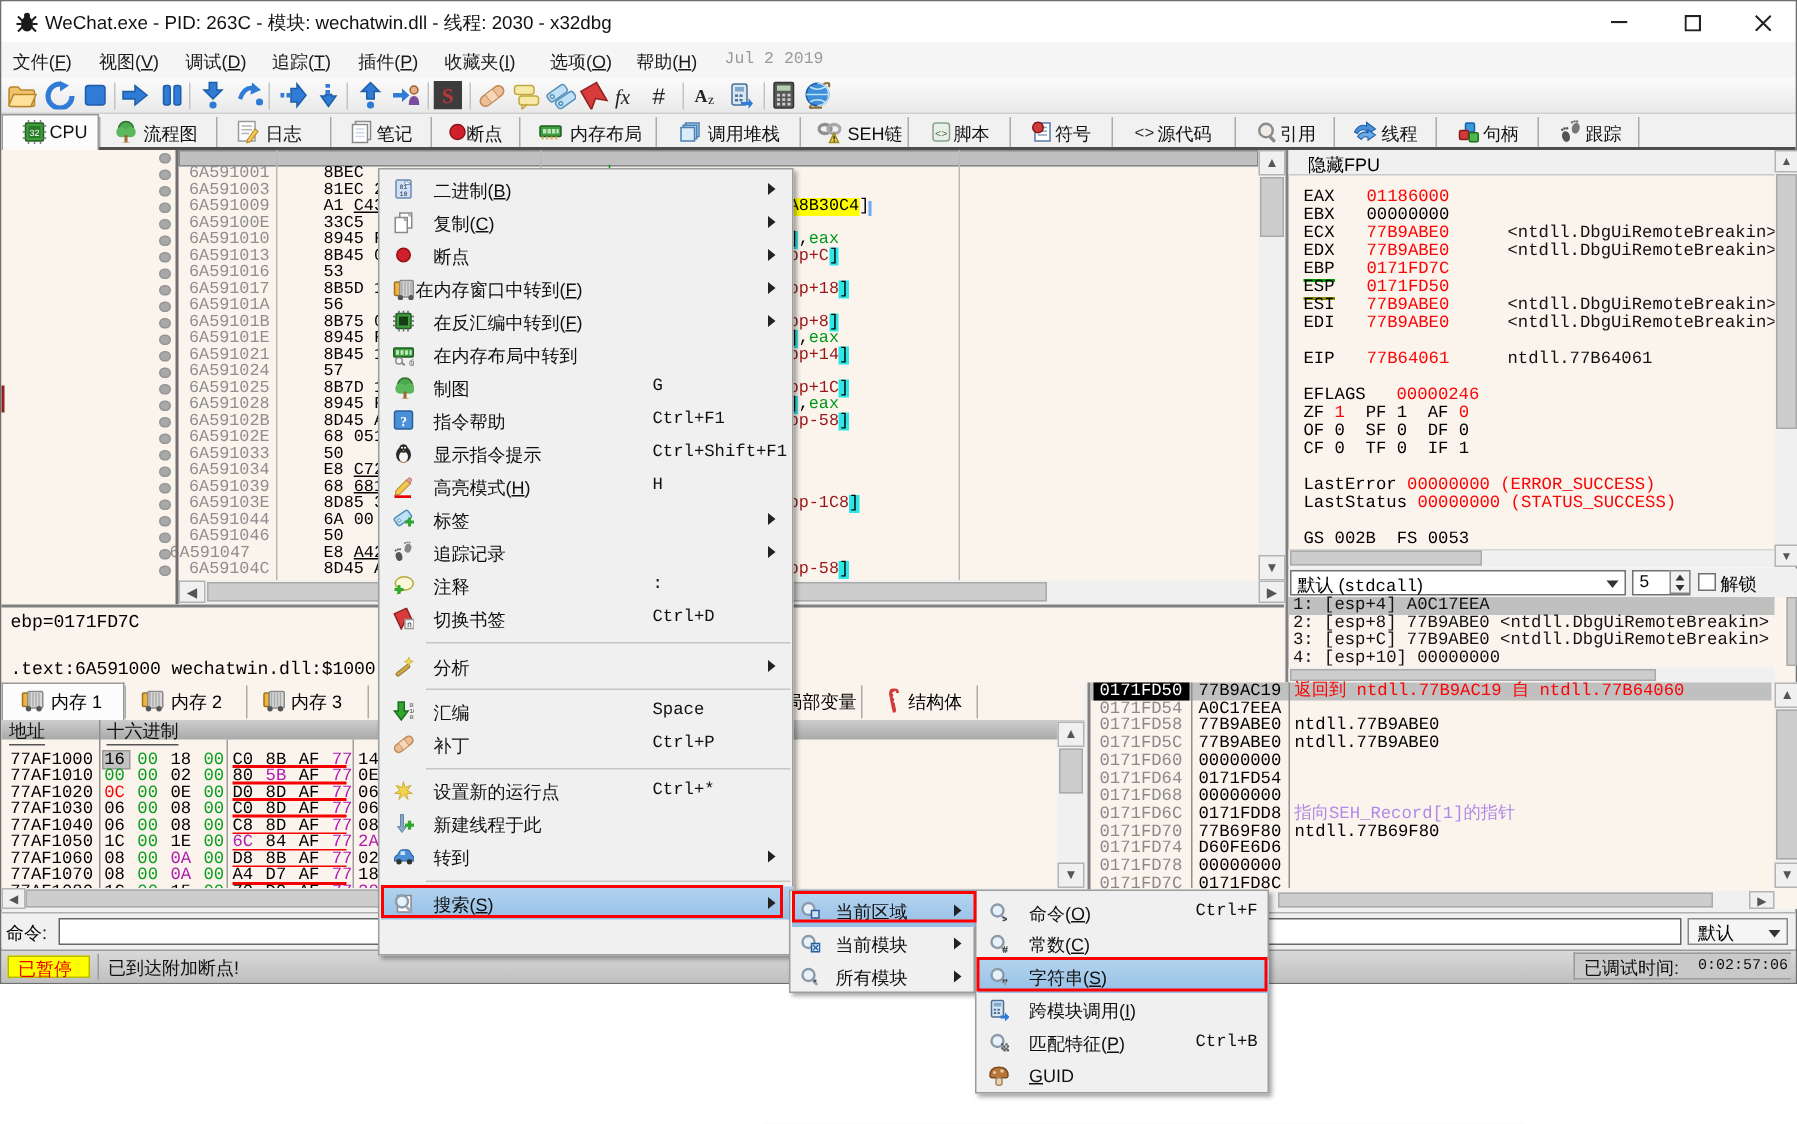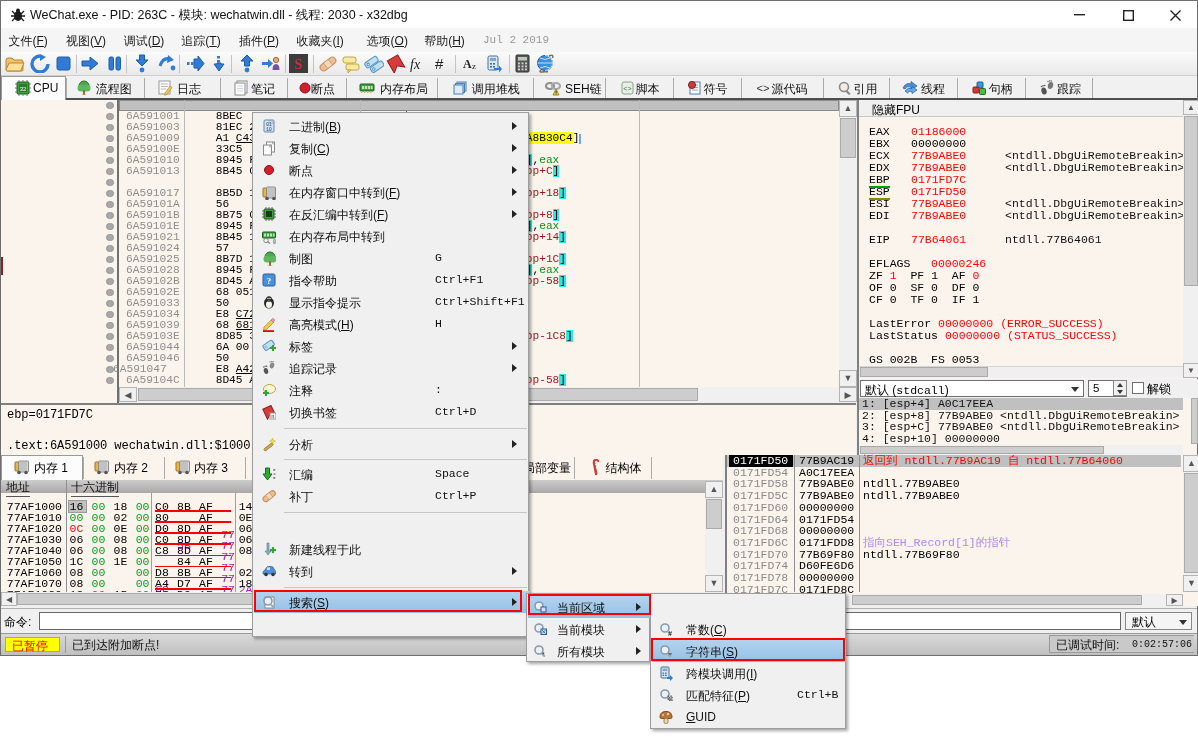--- a/index.html
+++ b/index.html
@@ -37,21 +37,21 @@
 
 .regs{position:absolute;left:857px;top:100px;width:340px;height:355px;background:#fbf4ec;border-left:2px solid #808080;}
 .fpubar{position:absolute;left:0;top:0;width:340px;height:17px;background:#f0f0f0;border-bottom:1px solid #c9c9c9;font-size:12px;}
 .rrow{position:absolute;font-size:11.5px;line-height:12px;white-space:pre;font-family:"Liberation Mono",monospace;}
 .red{color:#fa0505;}
 
 .dock{position:absolute;left:1px;top:455px;width:722px;height:151px;background:#fbf4ec;}
 .dumphdr{position:absolute;left:0;top:25px;width:722px;height:13px;background:linear-gradient(#cdcdcd,#a9a9a9);font-size:12px;color:#101010;}
 .dumprow{position:absolute;font-size:11.5px;line-height:11px;white-space:pre;font-family:"Liberation Mono",monospace;color:#000;}
 .dbyte{font-size:11.5px;line-height:11px;}
-.grn{color:#0b9e20;}.vio{color:#b11ab1;margin-top:28px;}.redb{color:#fa0505;}
+.grn{color:#0b9e20;}.vio{color:#b11ab1;}.redb{color:#fa0505;}
 .ul4{position:absolute;height:1.9px;background:#f40000;}
 .stack{position:absolute;left:725px;top:455px;width:473px;height:151px;background:#fbf4ec;border-left:2px solid #808080;}
 .srow{position:absolute;font-size:11.5px;line-height:11.7px;white-space:pre;font-family:"Liberation Mono",monospace;}
 .cmdrow{position:absolute;left:1px;top:608px;width:1196px;height:24px;background:#f0f0f0;border-top:1px solid #b0b0b0;}
 .statusbar{position:absolute;left:1px;top:633px;width:1196px;height:22px;background:linear-gradient(#d9d9d9,#bfbfbf);border-top:1px solid #9a9a9a;}
 
 .menu{position:absolute;background:#f0f0f0;border:1px solid #9d9d9d;box-shadow:2px 2px 3px rgba(0,0,0,0.35);z-index:10;}
 .mrow{position:absolute;left:1px;height:22px;font-size:12px;color:#101010;}
 .mrow .lbl{position:absolute;top:4px;}
 .mrow .sc{position:absolute;top:4px;font-family:"Liberation Mono",monospace;font-size:11.5px;}
@@ -359,20 +359,21 @@
 <div class="drow mono" style="top:22px"><span class="abs addr" style="left:125px;top:0">6A591003</span><span class="abs" style="left:214.7px;top:0">81EC 28010000</span><span class="abs" style="left:370.3px;top:0"><span class="mn">sub</span> <span class="rg">esp</span>,<span class="mm">128</span></span></div>
 <div class="dot" style="top:34.5px"></div>
 <div class="drow mono" style="top:33px"><span class="abs addr" style="left:125px;top:0">6A591009</span><span class="abs" style="left:214.7px;top:0">A1 <u>C4308B6A</u></span><span class="abs" style="left:370.3px;top:0"><span class="mn">mov</span> <span class="rg">eax</span>,<span class="mm">dword ptr ds:[</span><span class="yl">6A8B30C4</span>]</span></div>
 <div class="dot" style="top:45.5px"></div>
 <div class="drow mono" style="top:44px"><span class="abs addr" style="left:125px;top:0">6A59100E</span><span class="abs" style="left:214.7px;top:0">33C5</span><span class="abs" style="left:370.3px;top:0"><span class="mn">xor</span> <span class="rg">eax</span>,<span class="rg">ebp</span></span></div>
 <div class="dot" style="top:56.5px"></div>
 <div class="drow mono" style="top:55px"><span class="abs addr" style="left:125px;top:0">6A591010</span><span class="abs" style="left:214.7px;top:0">8945 FC</span><span class="abs" style="left:370.3px;top:0"><span class="mn">mov</span> <span class="mm">dword ptr ss:[ebp-4</span><span class="cy">]</span>,<span class="rg">eax</span></span></div>
 <div class="dot" style="top:67.5px"></div>
 <div class="drow mono" style="top:66px"><span class="abs addr" style="left:125px;top:0">6A591013</span><span class="abs" style="left:214.7px;top:0">8B45 0C</span><span class="abs" style="left:370.3px;top:0"><span class="mn">mov</span> <span class="rg">eax</span>,<span class="mm">dword ptr ss:[ebp+C</span><span class="cy">]</span></span></div>
 <div class="dot" style="top:78.5px"></div>
+<div class="drow mono" style="top:77px"><span class="abs addr" style="left:125px;top:0">6A591016</span><span class="abs" style="left:214.7px;top:0">53</span><span class="abs" style="left:370.3px;top:0"><span class="mn">push</span> <span class="rg">ebx</span></span></div>
 <div class="dot" style="top:89.5px"></div>
 <div class="drow mono" style="top:88px"><span class="abs addr" style="left:125px;top:0">6A591017</span><span class="abs" style="left:214.7px;top:0">8B5D 18</span><span class="abs" style="left:370.3px;top:0"><span class="mn">mov</span> <span class="rg">ebx</span>,<span class="mm">dword ptr ss:[ebp+18</span><span class="cy">]</span></span></div>
 <div class="dot" style="top:100.5px"></div>
 <div class="drow mono" style="top:99px"><span class="abs addr" style="left:125px;top:0">6A59101A</span><span class="abs" style="left:214.7px;top:0">56</span><span class="abs" style="left:370.3px;top:0"><span class="mn">push</span> <span class="rg">esi</span></span></div>
 <div class="dot" style="top:111.5px"></div>
 <div class="drow mono" style="top:110px"><span class="abs addr" style="left:125px;top:0">6A59101B</span><span class="abs" style="left:214.7px;top:0">8B75 08</span><span class="abs" style="left:370.3px;top:0"><span class="mn">mov</span> <span class="rg">esi</span>,<span class="mm">dword ptr ss:[ebp+8</span><span class="cy">]</span></span></div>
 <div class="dot" style="top:122.5px"></div>
 <div class="drow mono" style="top:121px"><span class="abs addr" style="left:125px;top:0">6A59101E</span><span class="abs" style="left:214.7px;top:0">8945 F8</span><span class="abs" style="left:370.3px;top:0"><span class="mn">mov</span> <span class="mm">dword ptr ss:[ebp-8</span><span class="cy">]</span>,<span class="rg">eax</span></span></div>
 <div class="dot" style="top:133.5px"></div>
 <div class="drow mono" style="top:132px"><span class="abs addr" style="left:125px;top:0">6A591021</span><span class="abs" style="left:214.7px;top:0">8B45 14</span><span class="abs" style="left:370.3px;top:0"><span class="mn">mov</span> <span class="rg">eax</span>,<span class="mm">dword ptr ss:[ebp+14</span><span class="cy">]</span></span></div>
@@ -735,21 +736,21 @@
 <span class="marrow" style="left:258px"></span>
 </div>
 <div class="mrow" style="top:68px;width:275px">
 <span class="micon" style="left:8px"><svg width="14" height="15" viewBox="0 0 14 15" style="">
           <rect x="1" y="3" width="3.5" height="9" rx="0.8" fill="#f2b33a" stroke="#9a7420"></rect>
           <rect x="4.5" y="2" width="9" height="11" rx="1" fill="#d9d9d9" stroke="#8a8a8a"></rect>
           <path d="M6 3 L6 12 M8 3 L8 12 M10 3 L10 12 M12 3 L12 12" stroke="#aaa"></path>
           <circle cx="5" cy="13.5" r="1.8" fill="#555"></circle>
           <circle cx="12" cy="13.5" r="1.8" fill="#555"></circle>
         </svg></span>
-<span class="lbl" style="left:35px">在内存窗口中转到(<u>F</u>)</span>
+<span class="lbl" style="left:23px">在内存窗口中转到(<u>F</u>)</span>
 <span class="marrow" style="left:258px"></span>
 </div>
 <div class="mrow" style="top:90px;width:275px">
 <span class="micon" style="left:8px"><svg width="14" height="15" viewBox="0 0 14 15" style="">
           <rect x="2" y="2" width="10" height="10" rx="1" fill="#3f9e3f" stroke="#1e5c1e"></rect>
           <rect x="4" y="4" width="6" height="6" fill="#153e15"></rect>
           <g stroke="#666">
             <path d="M4 0 L4 2 M7 0 L7 2 M10 0 L10 2 M4 12 L4 14 M7 12 L7 14 M10 12 L10 14 M0 4 L2 4 M0 7 L2 7 M0 10 L2 10 M12 4 L14 4 M12 7 L14 7 M12 10 L14 10"></path>
           </g>
         </svg></span>
@@ -885,20 +886,27 @@
 <div class="mrow" style="top:372px;width:275px">
 <span class="micon" style="left:8px"><svg width="14" height="15" viewBox="0 0 14 15" style="">
           <g transform="rotate(-38 7 7)">
             <rect x="0" y="4.5" width="14" height="5.5" rx="2.7" fill="#edbd96" stroke="#c08a55"></rect>
             <rect x="4.7" y="4.5" width="4.6" height="5.5" fill="#f5d8ba" stroke="#c08a55" stroke-width="0.5"></rect>
           </g>
         </svg></span>
 <span class="lbl" style="left:35px">补丁</span>
 <span class="sc" style="left:181px">Ctrl+P</span>
 </div>
+<div class="mrow" style="top:403px;width:275px">
+<span class="micon" style="left:8px"><svg width="14" height="15" viewBox="0 0 14 15" style="">
+          <path d="M7 1 L8 5 L12 3.5 L9.5 7 L13 9 L9 9 L10 13 L7 10 L4 13 L5 9 L1 9 L4.5 7 L2 3.5 L6 5 Z" fill="#f2d24c" stroke="#c8a82a" stroke-width="0.6"></path>
+        </svg></span>
+<span class="lbl" style="left:35px">设置新的运行点</span>
+<span class="sc" style="left:181px">Ctrl+*</span>
+</div>
 <div class="mrow" style="top:425px;width:275px">
 <span class="micon" style="left:8px"><svg width="14" height="15" viewBox="0 0 14 15" style="">
           <path d="M6 1 L8 1 L8 9 L10 9 L7 13 L4 9 L6 9 Z" fill="#8aa8c8" stroke="#5a7a9a" stroke-width="0.6" transform="translate(-1,0)"></path>
           <rect x="8" y="7" width="6" height="2.2" fill="#2ea82e"></rect>
           <rect x="9.9" y="5.1" width="2.2" height="6" fill="#2ea82e"></rect>
         </svg></span>
 <span class="lbl" style="left:35px">新建线程于此</span>
 </div>
 <div class="mrow" style="top:447px;width:275px">
 <span class="micon" style="left:8px"><svg width="14" height="15" viewBox="0 0 14 15" style="">
@@ -958,20 +966,31 @@
           <g transform="translate(9,8)">
             <text x="0" y="5" font-size="7" fill="#333">*</text>
           </g>
         </svg></span>
 <span class="lbl" style="left:29px">所有模块</span>
 <span class="marrow" style="left:108px"></span>
 </div>
 </div>
 
 <div class="menu" style="left:650px;top:593px;width:196px;height:136px">
+<div class="mrow" style="top:2.5px;width:194px">
+<span class="micon" style="left:7px"><svg width="14" height="15" viewBox="0 0 14 15" style="">
+          <circle cx="6" cy="6" r="4" fill="#e8f0f8" stroke="#8a9aaa" stroke-width="1.6"></circle>
+          <rect x="9" y="9" width="4.5" height="2" rx="1" transform="rotate(45 9.5 9.5)" fill="#9aa8b8"></rect>
+          <g transform="translate(9,8)">
+            <text x="0" y="5.5" font-size="6" font-weight="bold" fill="#333" font-family="Liberation Mono">&gt;</text>
+          </g>
+        </svg></span>
+<span class="lbl" style="left:34px">命令(<u>O</u>)</span>
+<span class="sc" style="left:145px">Ctrl+F</span>
+</div>
 <div class="mrow" style="top:24.299999999999955px;width:194px">
 <span class="micon" style="left:7px"><svg width="14" height="15" viewBox="0 0 14 15" style="">
           <circle cx="6" cy="6" r="4" fill="#e8f0f8" stroke="#8a9aaa" stroke-width="1.6"></circle>
           <rect x="9" y="9" width="4.5" height="2" rx="1" transform="rotate(45 9.5 9.5)" fill="#9aa8b8"></rect>
           <g transform="translate(9,7.5)">
             <text x="0" y="6" font-size="7" font-weight="bold" fill="#333" font-family="Liberation Mono">#</text>
           </g>
         </svg></span>
 <span class="lbl" style="left:34px">常数(<u>C</u>)</span>
 </div>

